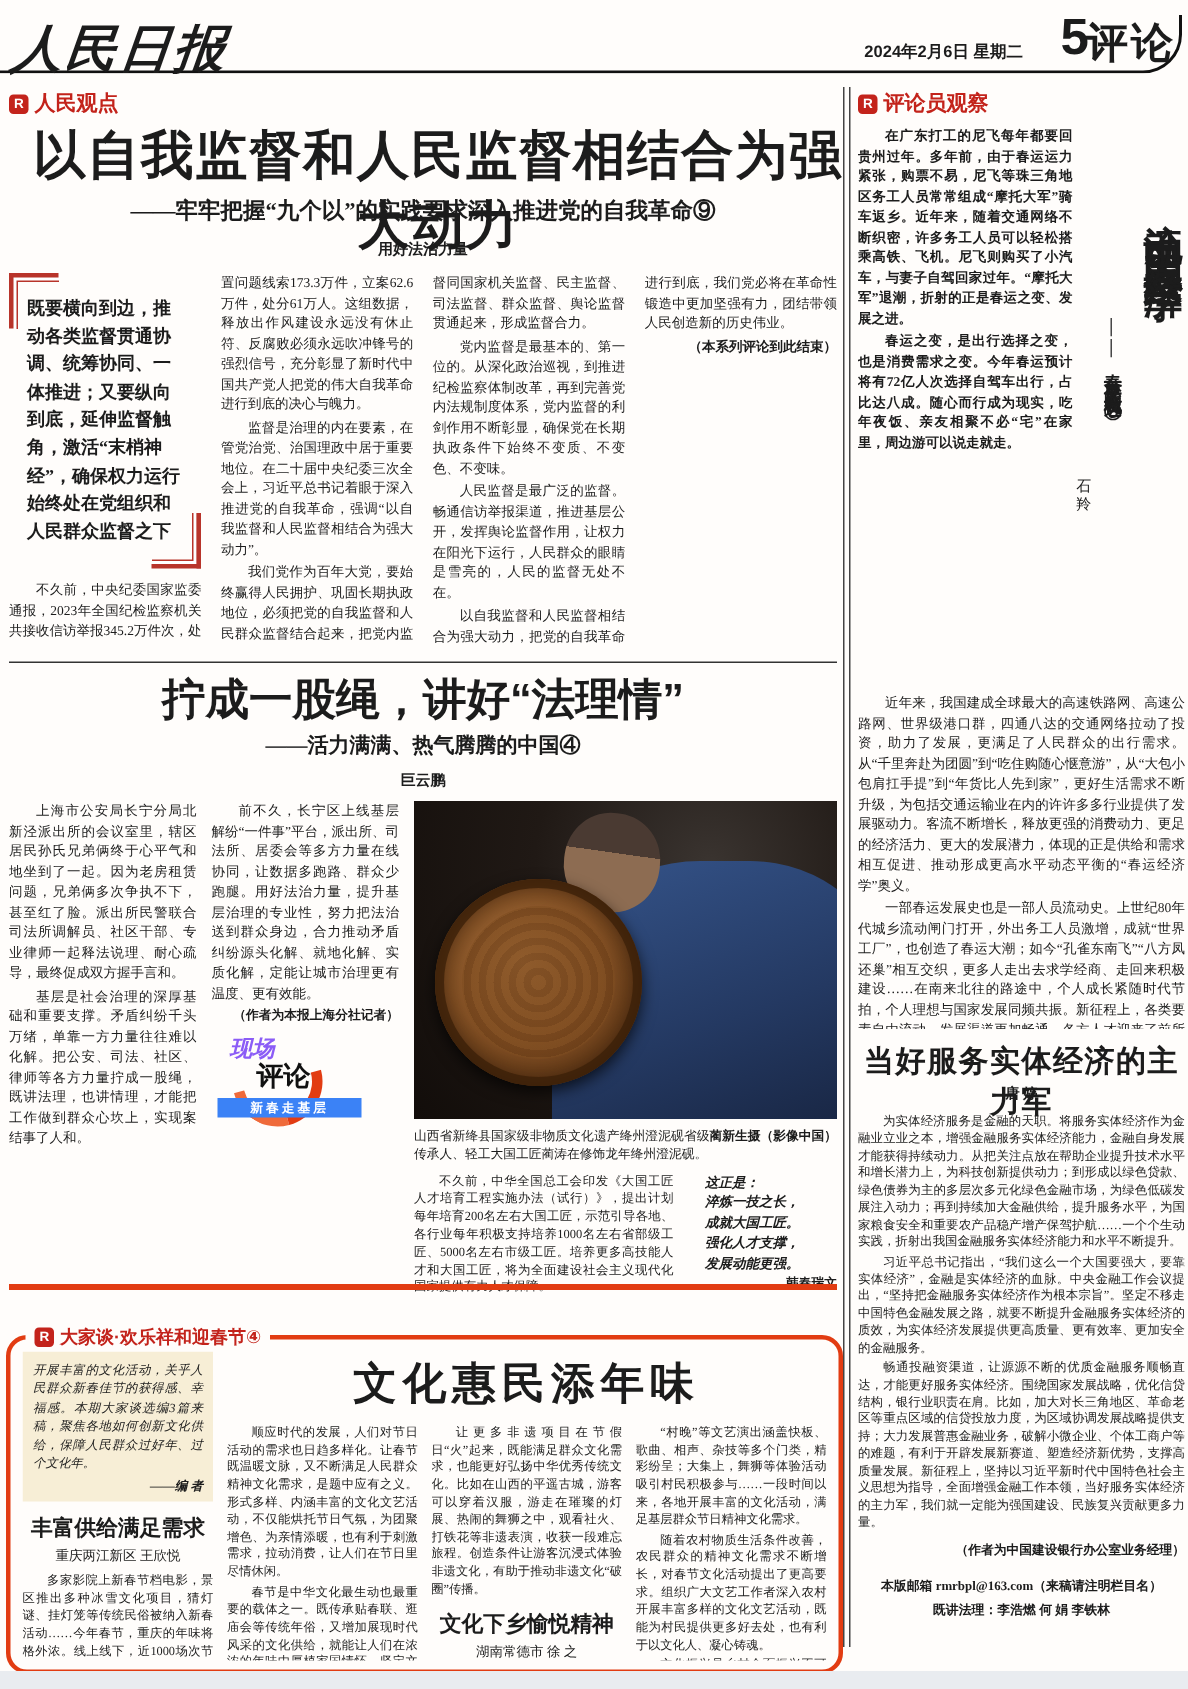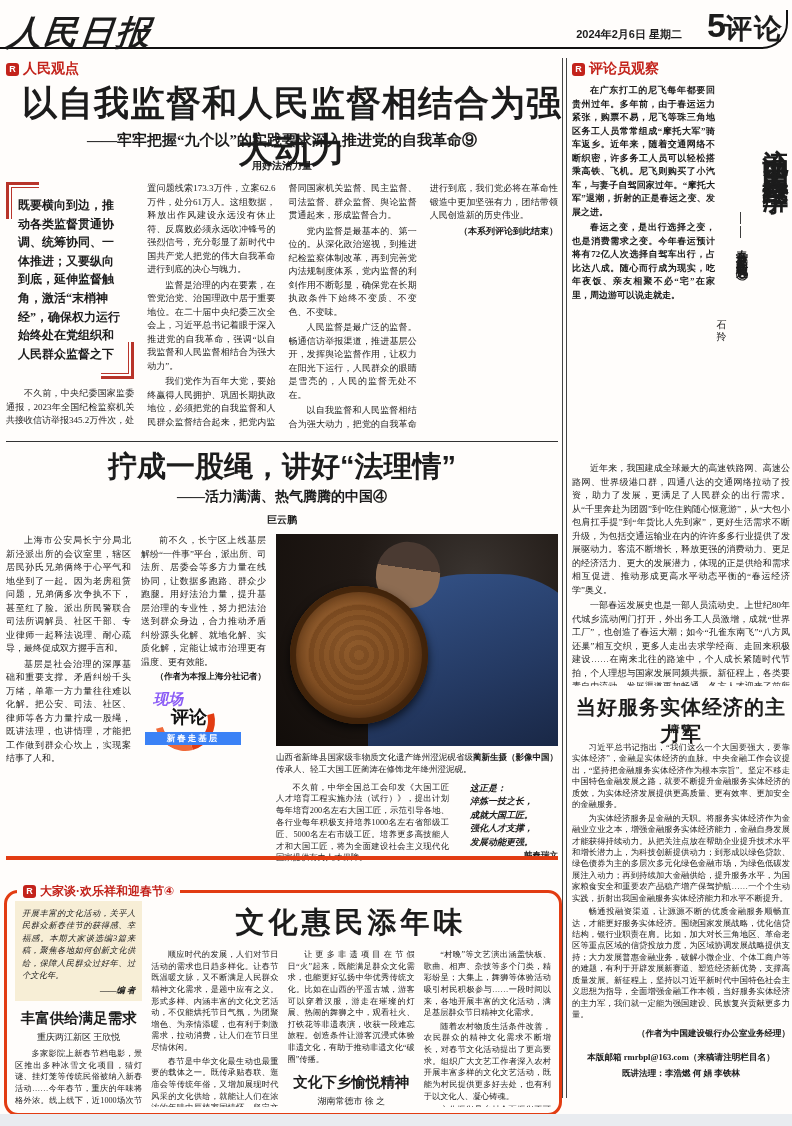--- a/index.html
+++ b/index.html
@@ -232,22 +232,22 @@
   </div>
   <div class="c-wide">
     <p class="bp">近年来，我国建成全球最大的高速铁路网、高速公路网、世界级港口群，四通八达的交通网络拉动了投资，助力了发展，更满足了人民群众的出行需求。从“千里奔赴为团圆”到“吃住购随心惬意游”，从“大包小包肩扛手提”到“年货比人先到家”，更好生活需求不断升级，为包括交通运输业在内的许许多多行业提供了发展驱动力。客流不断增长，释放更强的消费动力、更足的经济活力、更大的发展潜力，体现的正是供给和需求相互促进、推动形成更高水平动态平衡的“春运经济学”奥义。</p>
     <p class="bp">一部春运发展史也是一部人员流动史。上世纪80年代城乡流动闸门打开，外出务工人员激增，成就“世界工厂”，也创造了春运大潮；如今“孔雀东南飞”“八方凤还巢”相互交织，更多人走出去求学经商、走回来积极建设……在南来北往的路途中，个人成长紧随时代节拍，个人理想与国家发展同频共振。新征程上，各类要素自由流动，发展渠道更加畅通，各方人才迎来了前所未有的奋斗机遇。</p>
 
   </div>
 
   <div class="d-title hd">当好服务实体经济的主力军</div>
   <div class="d-byline">唐 婷</div>
   <div class="d-body">
+    <p class="bp">为实体经济服务是金融的天职。将服务实体经济作为金融业立业之本，增强金融服务实体经济能力，金融自身发展才能获得持续动力。从把关注点放在帮助企业提升技术水平和增长潜力上，为科技创新提供动力；到形成以绿色贷款、绿色债券为主的多层次多元化绿色金融市场，为绿色低碳发展注入动力；再到持续加大金融供给，提升服务水平，为国家粮食安全和重要农产品稳产增产保驾护航……一个个生动实践，折射出我国金融服务实体经济能力和水平不断提升。</p>
     <p class="bp">习近平总书记指出，“我们这么一个大国要强大，要靠实体经济”，金融是实体经济的血脉。中央金融工作会议提出，“坚持把金融服务实体经济作为根本宗旨”。坚定不移走中国特色金融发展之路，就要不断提升金融服务实体经济的质效，为实体经济发展提供更高质量、更有效率、更加安全的金融服务。</p>
-    <p class="bp">为实体经济服务是金融的天职。将服务实体经济作为金融业立业之本，增强金融服务实体经济能力，金融自身发展才能获得持续动力。从把关注点放在帮助企业提升技术水平和增长潜力上，为科技创新提供动力；到形成以绿色贷款、绿色债券为主的多层次多元化绿色金融市场，为绿色低碳发展注入动力；再到持续加大金融供给，提升服务水平，为国家粮食安全和重要农产品稳产增产保驾护航……一个个生动实践，折射出我国金融服务实体经济能力和水平不断提升。</p>
     <p class="bp">畅通投融资渠道，让源源不断的优质金融服务顺畅直达，才能更好服务实体经济。围绕国家发展战略，优化信贷结构，银行业职责在肩。比如，加大对长三角地区、革命老区等重点区域的信贷投放力度，为区域协调发展战略提供支持；大力发展普惠金融业务，破解小微企业、个体工商户等的难题，有利于开辟发展新赛道、塑造经济新优势，支撑高质量发展。新征程上，坚持以习近平新时代中国特色社会主义思想为指导，全面增强金融工作本领，当好服务实体经济的主力军，我们就一定能为强国建设、民族复兴贡献更多力量。</p>
   </div>
   <div class="d-attr">（作者为中国建设银行办公室业务经理）</div>
 
   <div class="foot1">本版邮箱 rmrbpl@163.com（来稿请注明栏目名）</div>
   <div class="foot2">既讲法理：李浩燃 何 娟 李铁林</div>
 
   <div class="bstrip"></div>
 </div>
 

